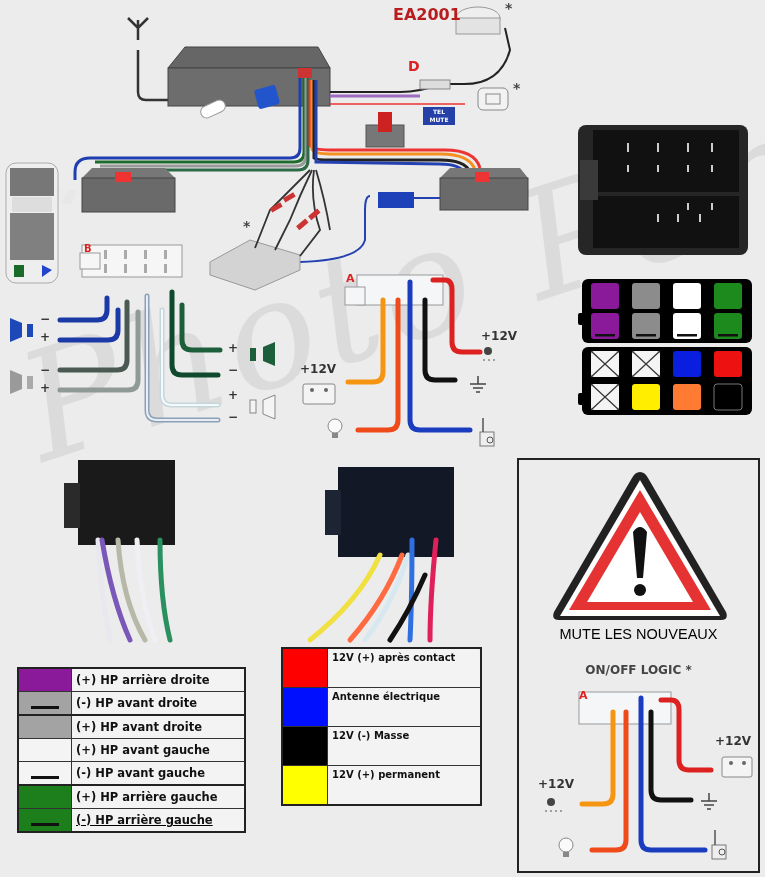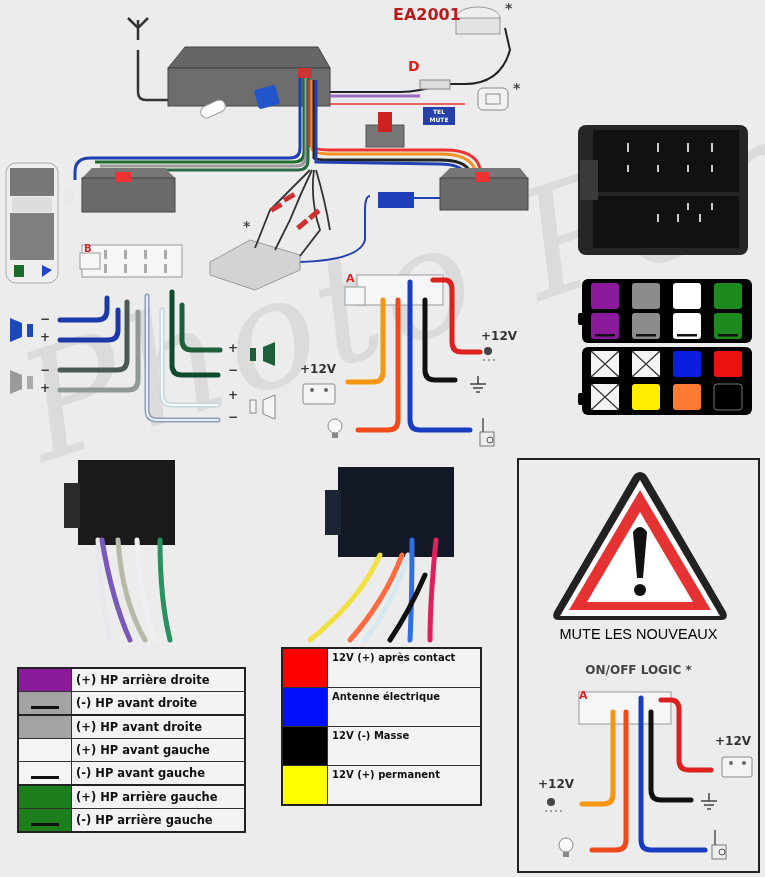--- a/index.html
+++ b/index.html
@@ -314,21 +314,21 @@
       <tr style="border-bottom: 2px solid rgb(34, 34, 34);">
         <td class="swatch" style="background: rgb(244, 244, 244);">
           <div class="dash"></div>
         </td>
         <td class="lbl">(-) HP avant gauche</td>
       </tr>
       <tr>
         <td class="swatch" style="background: rgb(28, 127, 28);"></td>
         <td class="lbl">(+) HP arrière gauche</td>
       </tr>
-      <tr style="border-bottom: 2px solid rgb(34, 34, 34);">
+      <tr style="border-bottom: 2px solid rgb(34, 34, 34); text-decoration: underline;">
         <td class="swatch" style="background: rgb(28, 127, 28);">
           <div class="dash"></div>
         </td>
         <td class="lbl">(-) HP arrière gauche</td>
       </tr>
     </tbody>
 </table>
 
 <table class="legend-table pw" style="left:281px;top:647px;border-radius:10px;">
   <tbody id="pw-body">

